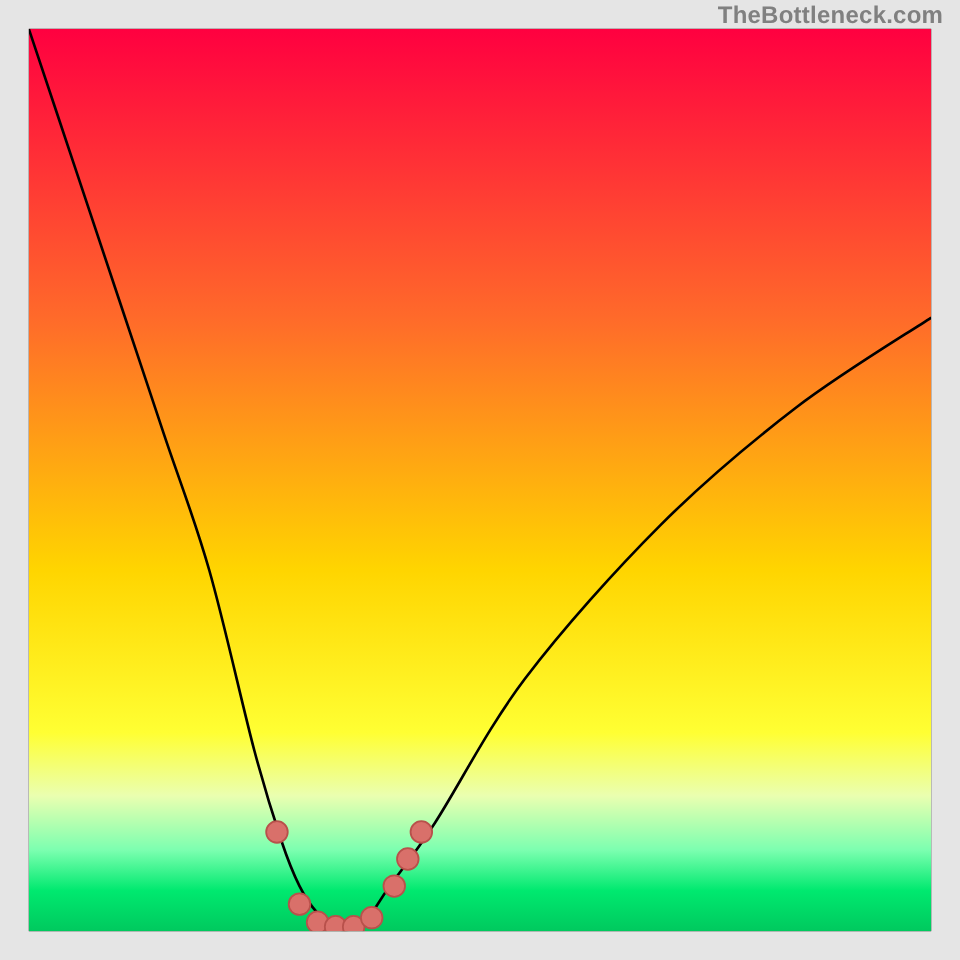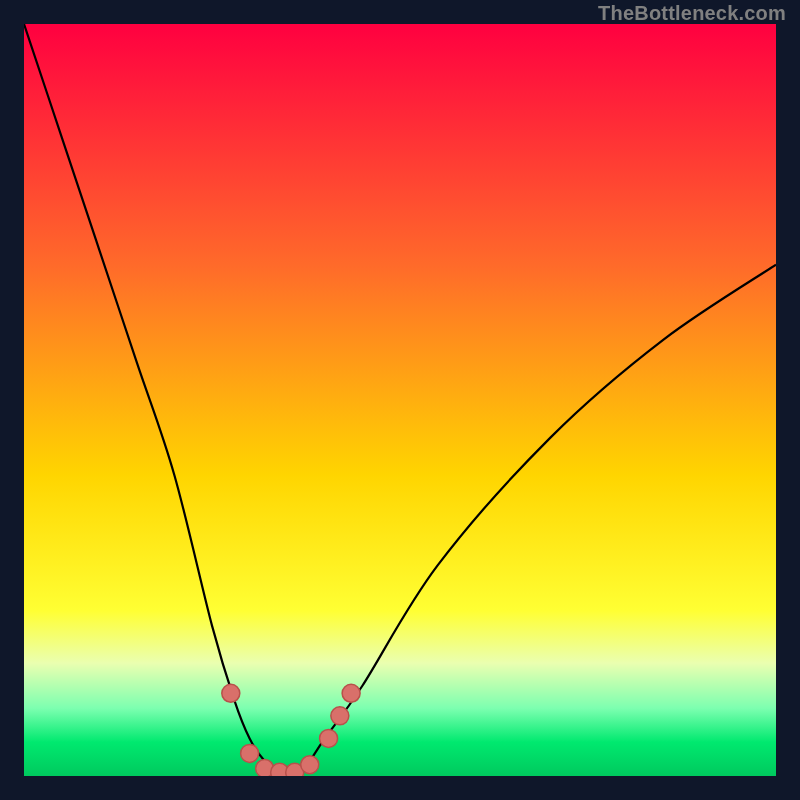--- a/index.html
+++ b/index.html
@@ -6,21 +6,21 @@
     margin: 0;
     padding: 0;
     width: 800px;
     height: 800px;
     overflow: hidden;
     font-family: Arial, Helvetica, sans-serif;
   }
   .frame {
     width: 800px;
     height: 800px;
-    background: #0f172a;
+    background: #e5e5e5;
     position: relative;
   }
   .attribution {
     position: absolute;
     top: 2px;
     right: 14px;
     font-size: 20px;
     font-weight: bold;
     color: #808080;
     letter-spacing: 0.2px;

